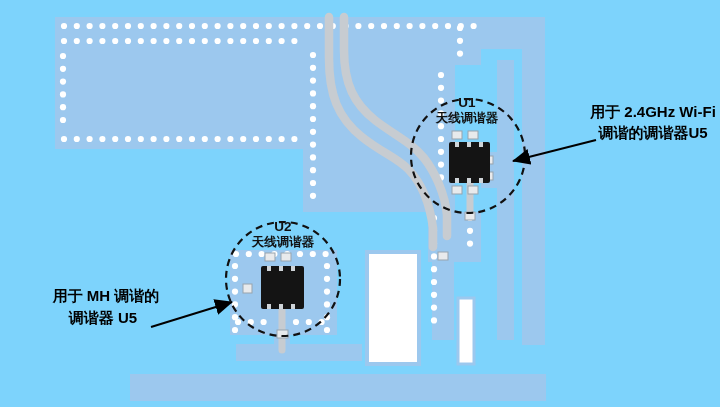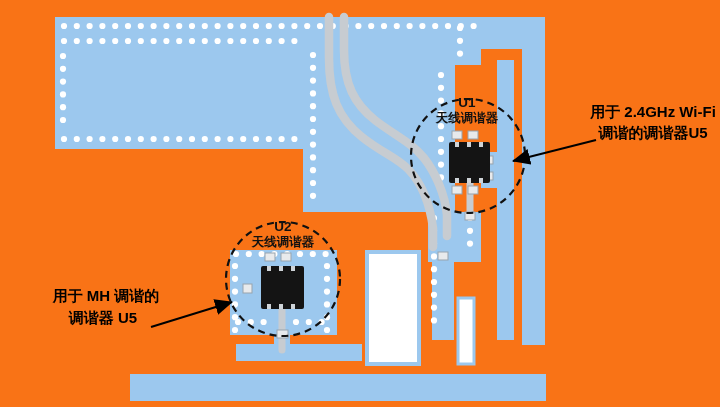--- a/index.html
+++ b/index.html
@@ -1,16 +1,16 @@
 <!DOCTYPE html>
 <html><head>
 <meta charset="utf-8">
 <style>
   html,body{margin:0;padding:0;background:#ffffff;}
-  .stage{position:relative;width:720px;height:407px;background:#f97316;overflow:hidden;
+  .stage{position:relative;width:720px;height:407px;background:#7dd3fc;overflow:hidden;
          font-family:"Liberation Sans",sans-serif;}
   svg{display:block;}
   .ref-lbl{font:600 13.5px "Liberation Sans",sans-serif;fill:#111;}
   .part-lbl{font:600 12.5px "Liberation Sans",sans-serif;fill:#111;}
   .ann{font:700 15px "Liberation Sans",sans-serif;fill:#000;}
   .dashed-circle{fill:none;stroke:#111;stroke-width:2.2;stroke-dasharray:7 5;}
   .arrow-line{stroke:#000;stroke-width:2;fill:none;}
   .comp{fill:#E8EAEC;stroke:#97A3AD;stroke-width:1;}
   .pin{fill:#CFD4D8;}
 </style>

